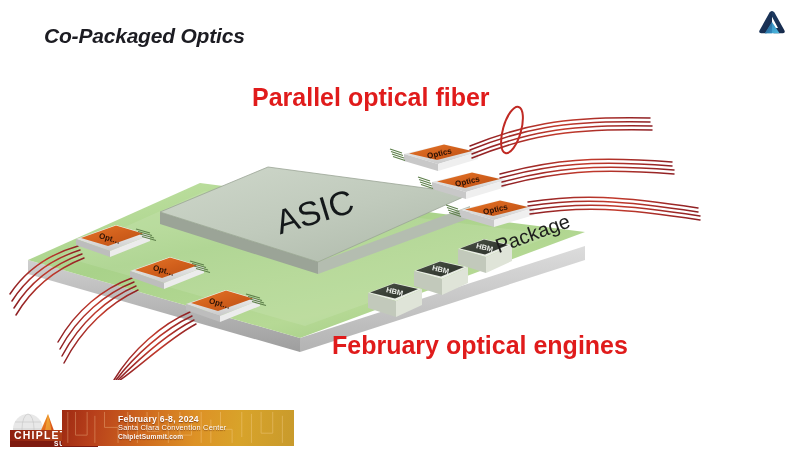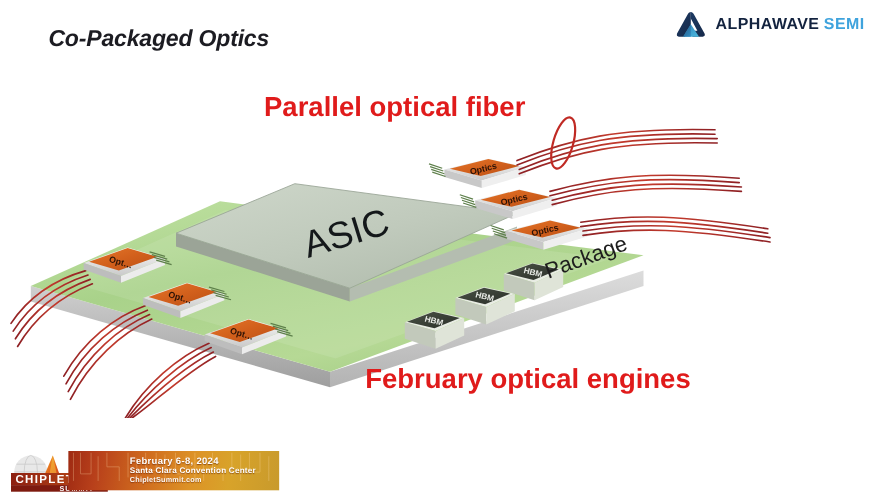--- a/index.html
+++ b/index.html
@@ -45,21 +45,21 @@
   .brand-word-semi{color:#3fa3dd;margin-left:4px;}
 
   
   .callout{
     position:absolute;
     font-weight:bold;
     color:#e01b1b;
     white-space:nowrap;
   }
   .callout-fiber{
-    left:240px; top:83px;
+    left:252px; top:83px;
     font-size:25px;
   }
   .callout-engines{
     left:332px; top:331px;
     font-size:25px;
   }
 
   
   .diagram{
     position:absolute;
@@ -77,40 +77,40 @@
   }
   .summit-logo{
     position:absolute;
     left:2px; top:2px;
     width:98px; height:40px;
   }
   .summit-logo svg{display:block;}
   .summit-banner{
     position:absolute;
     left:62px; top:4px;
-    width:192px; height:36px;
+    width:232px; height:36px;
     overflow:hidden;
   }
   .summit-banner-bg{
     position:absolute;inset:0;
     background:linear-gradient(100deg,#9e2a12 0%,#b8401b 14%,#cf6a1e 36%,#dd9226 58%,#d8a32a 76%,#c89a2c 100%);
   }
   .summit-banner-pattern{
     position:absolute;inset:0;
     opacity:.33;
   }
   .summit-banner-text{
     position:absolute;
     left:56px; top:4px;
     color:#ffffff;
     line-height:1.18;
     text-shadow:0 1px 1px rgba(80,20,0,.55);
   }
   .sb-line1{font-size:8.6px;font-weight:bold;letter-spacing:.3px;}
-  .sb-line2{font-size:7.4px;font-weight:bold;letter-spacing:.2px;}
+  .sb-line2{font-size:7.4px;font-weight:normal;letter-spacing:.2px;}
   .sb-line3{font-size:6.6px;font-weight:bold;letter-spacing:.2px;opacity:.95;}
 </style>
 </head>
 <body>
 
 <div class="slide-title">Co-Packaged Optics</div>
 
 <div class="brand-logo">
   <svg class="brand-mark" viewBox="0 0 54 48">
     <defs>
@@ -125,23 +125,20 @@
       <linearGradient id="amkC" x1="0" y1="0" x2="1" y2="1">
         <stop offset="0" stop-color="#24557f"></stop>
         <stop offset="1" stop-color="#2f86bd"></stop>
       </linearGradient>
     </defs>
     <path d="M26 2 C28.5 2 30.5 4 31.8 6.4 L51 41 C52.6 44 50.8 46.6 47.6 46.6 L29 46.6 L29 36 L38 36 L26 13.5 Z" fill="url(#amkA)"></path>
     <path d="M26 2 C23.5 2 21.5 4 20.2 6.4 L1 41 C-0.6 44 1.2 46.6 4.4 46.6 L15 46.6 L26 26 Z" fill="url(#amkA)"></path>
     <path d="M26 24 L41 46.6 L12 46.6 Z" fill="url(#amkB)"></path>
     <path d="M26 24 L26 46.6 L12 46.6 Z" fill="url(#amkC)" opacity=".85"></path>
   </svg>
-  <div class="brand-wordmark">
-    <span class="brand-word-alpha">ALPHAWAVE</span><span class="brand-word-semi">SEMI</span>
-  </div>
 </div>
 
 <div class="callout callout-fiber">Parallel optical fiber</div>
 
 <div class="diagram">
 <svg viewBox="0 0 800 320" xmlns="http://www.w3.org/2000/svg">
   <defs>
     <linearGradient id="pkgTop" x1="0.15" y1="0" x2="0.9" y2="1">
       <stop offset="0" stop-color="#bee0a0"></stop>
       <stop offset="0.35" stop-color="#a9d28a"></stop>

